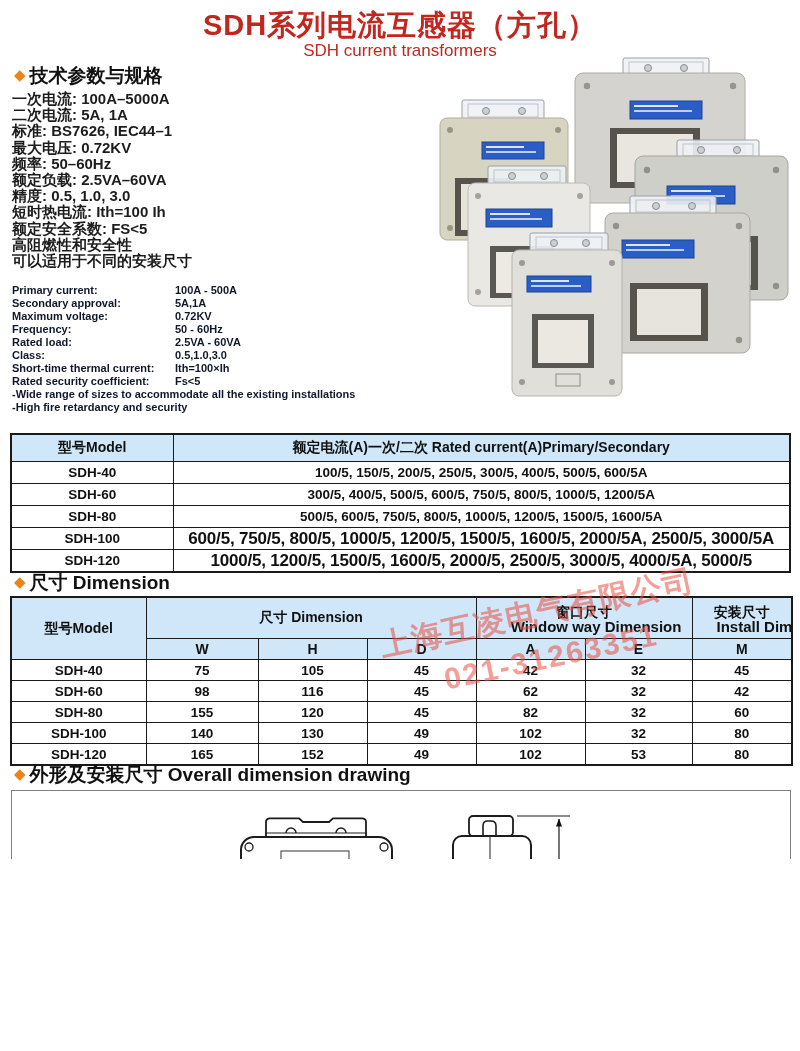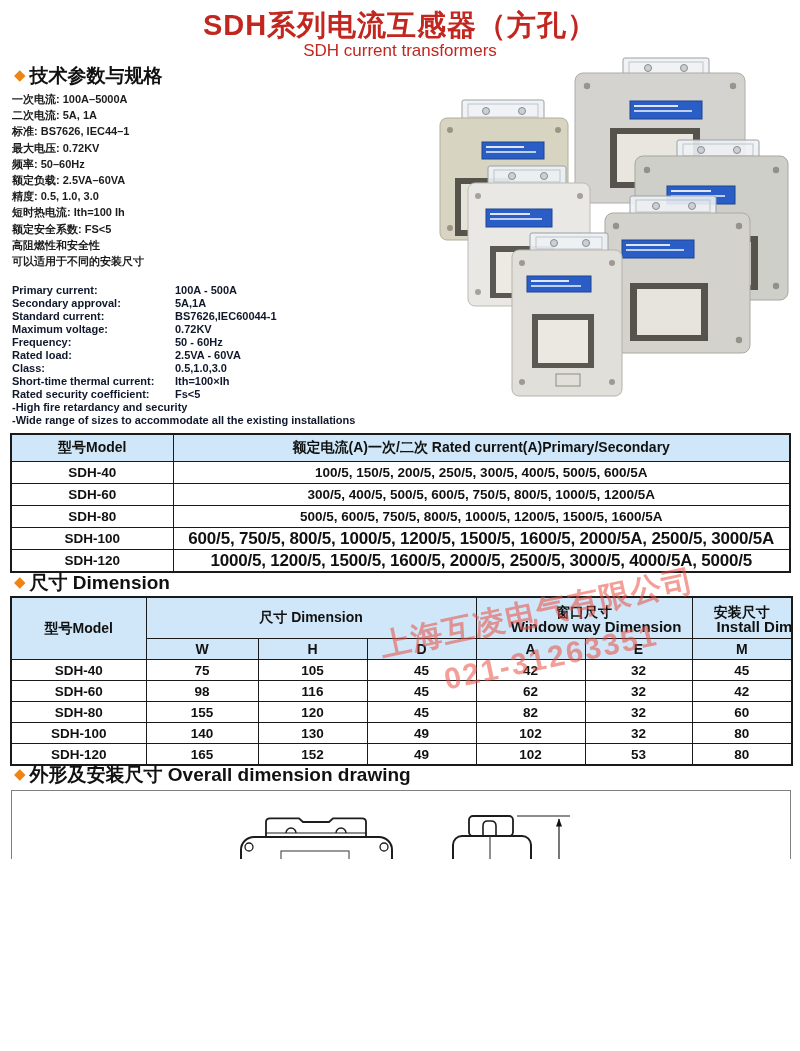--- a/index.html
+++ b/index.html
@@ -5,21 +5,21 @@
   html,body{margin:0;padding:0;background:#fff;}
   .page{position:relative;width:800px;height:859px;background:#ffffff;overflow:hidden;
         font-family:"Liberation Sans","DejaVu Sans",sans-serif;color:#111;}
   .title{position:absolute;top:6px;left:0;width:100%;text-align:center;
          font-size:29px;font-weight:bold;color:#c2271f;letter-spacing:1px;}
   .subtitle{position:absolute;top:41px;left:0;width:100%;text-align:center;
             font-size:17px;font-weight:normal;color:#c2271f;}
   .sec-h{position:absolute;display:flex;align-items:center;font-weight:bold;
          font-size:19px;color:#111;white-space:nowrap;}
   .diamond{color:#ef8314;font-size:15px;margin-right:4px;transform:translateY(-1px);}
-  .cn-specs{position:absolute;left:12px;top:91px;font-size:11px;font-weight:bold;
+  .cn-specs{position:absolute;left:12px;top:91px;font-size:15px;font-weight:bold;
             line-height:16.2px;color:#1c1c1c;white-space:nowrap;}
   .en-specs{position:absolute;left:12px;top:284px;font-size:11px;font-weight:bold;
             line-height:13px;color:#0f172a;white-space:nowrap;}
   .en-specs .el{display:inline-block;width:163px;}
   .photo{position:absolute;left:430px;top:56px;}
   table{border-collapse:collapse;table-layout:fixed;}
   .t1{position:absolute;left:10px;top:433px;width:781px;border:2px solid #1a1a1a;}
   .t1 th,.t1 td{border:1px solid #1a1a1a;text-align:center;padding:0;
                 font-weight:bold;overflow:hidden;white-space:nowrap;}
   .t1 th{background:#cfe7f8;height:26px;font-size:14px;}
@@ -66,29 +66,28 @@
     <div>精度: 0.5, 1.0, 3.0</div>
     <div>短时热电流: Ith=100 Ih</div>
     <div>额定安全系数: FS&lt;5</div>
     <div>高阻燃性和安全性</div>
     <div>可以适用于不同的安装尺寸</div>
   </div>
 
   <div class="en-specs">
     <div><span class="el">Primary current:</span><span class="ev">100A - 500A</span></div>
     <div><span class="el">Secondary approval:</span><span class="ev">5A,1A</span></div>
-    <div><span class="el">Standard current:</span><span class="ev">BS7626,IEC60044-1</span></div>
     <div><span class="el">Maximum voltage:</span><span class="ev">0.72KV</span></div>
     <div><span class="el">Frequency:</span><span class="ev">50 - 60Hz</span></div>
     <div><span class="el">Rated load:</span><span class="ev">2.5VA - 60VA</span></div>
     <div><span class="el">Class:</span><span class="ev">0.5,1.0,3.0</span></div>
     <div><span class="el">Short-time thermal current:</span><span class="ev">Ith=100×Ih</span></div>
     <div><span class="el">Rated security coefficient:</span><span class="ev">Fs&lt;5</span></div>
+    <div>-Wide range of sizes to accommodate all the existing installations</div>
     <div>-High fire retardancy and security</div>
-    <div>-Wide range of sizes to accommodate all the existing installations</div>
   </div>
 
   <svg class="photo" width="362" height="342" viewBox="0 0 362 342">
 
     <g>
       <rect x="32" y="44" width="82" height="22" rx="2" fill="#eef1f4" fill-opacity="0.9" stroke="#99a1a9"></rect>
       <rect x="38" y="48" width="70" height="13" fill="none" stroke="#bcc4cc"></rect>
       <circle cx="56" cy="55" r="3.5" fill="#ccd0d4" stroke="#878d93"></circle>
         <circle cx="92" cy="55" r="3.5" fill="#ccd0d4" stroke="#878d93"></circle>
       <rect x="10" y="62" width="128" height="122" rx="7" fill="#d8d4c2" stroke="#b3ae9a"></rect>

